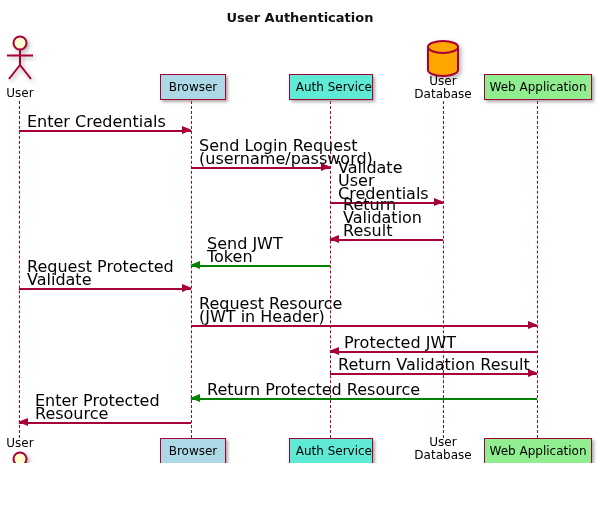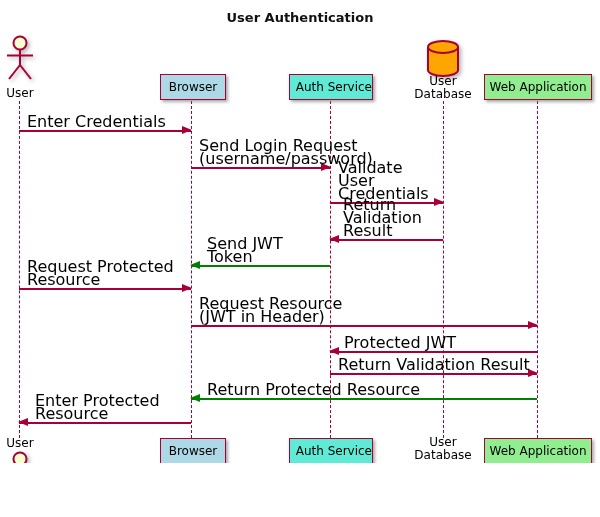--- a/index.html
+++ b/index.html
@@ -119,21 +119,21 @@
 
   <div class="msg green" style="left:191px;top:266px;width:139px;">
     <div class="line"></div>
     <div class="head-l"></div>
     <div class="lbl" style="left:16px;">Send JWT Token</div>
   </div>
 
   <div class="msg crimson" style="left:19px;top:289px;width:172px;">
     <div class="line"></div>
     <div class="head-r"></div>
-    <div class="lbl" style="left:8px;">Request Protected Resource</div>
+    <div class="lbl" style="left:8px;">Request Protected Validate</div>
   </div>
 
   <div class="msg crimson" style="left:191px;top:326px;width:346px;">
     <div class="line"></div>
     <div class="head-r"></div>
     <div class="lbl" style="left:8px;">Request Resource
 (JWT in Header)</div>
   </div>
 
   <div class="msg crimson" style="left:330px;top:352px;width:207px;">

